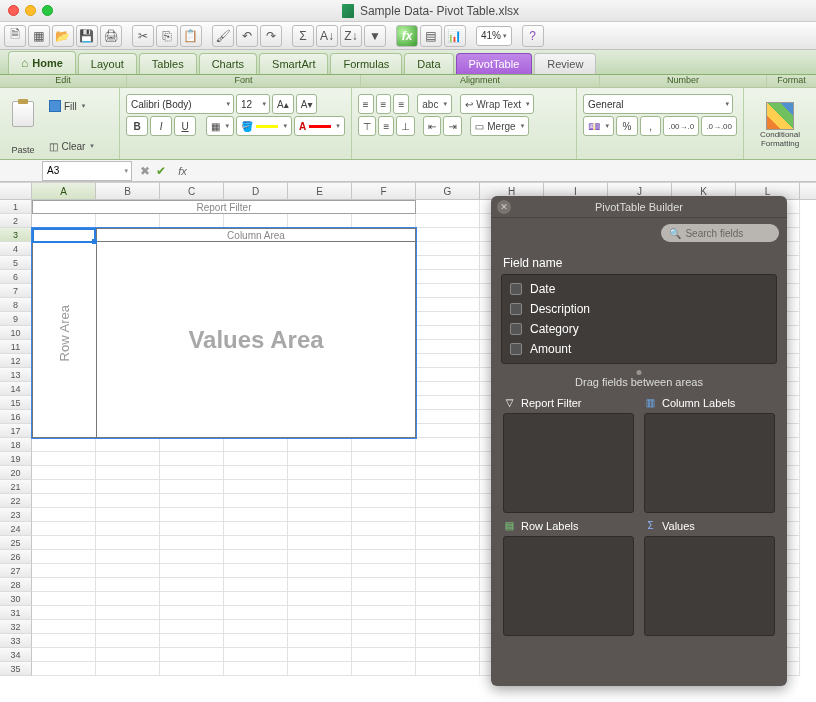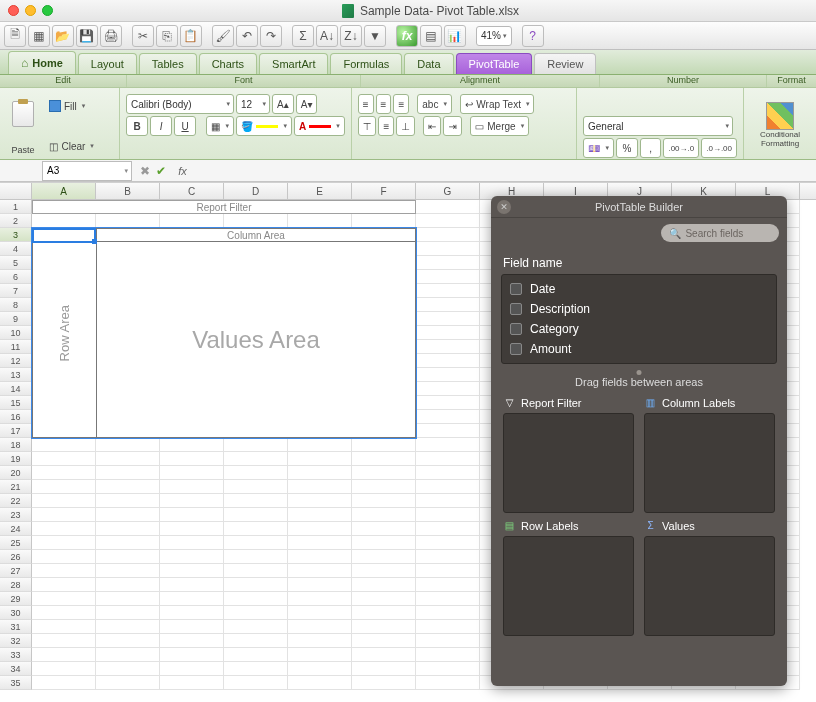--- a/index.html
+++ b/index.html
@@ -66,21 +66,21 @@
 .row-h { width:32px; background:linear-gradient(#fafafa,#e9e9e9); border-right:1px solid #c6c6c6; border-bottom:1px solid #dcdcdc; text-align:center; font-size:9px; color:#555; line-height:14px; cursor:pointer; }
 .row-h.sel { background:linear-gradient(#e8f0e0,#d5e3c6); color:#2d5016; }
 .cell { width:64px; border-right:1px solid #e2e2e2; border-bottom:1px solid #e2e2e2; font-size:10px; cursor:cell; }
 
 
 .pivot-zone { position:absolute; top:17px; left:32px; pointer-events:none; }
 .pz-filter { position:absolute; top:0; left:0; width:384px; height:14px; border:1px solid #a0a0a0; background:#fff; text-align:center; font-size:10px; color:#888; line-height:13px; }
 .pz-col { position:absolute; top:28px; left:64px; width:320px; height:14px; border:1px solid #777; background:#fff; text-align:center; font-size:10px; color:#888; line-height:13px; }
 .pz-row { position:absolute; top:28px; left:0; width:64px; height:210px; border:1px solid #777; border-right:none; background:#fff; display:flex; align-items:center; justify-content:center; }
 .pz-row span { writing-mode:vertical-rl; transform:rotate(180deg); font-size:13px; color:#999; }
-.pz-val { position:absolute; top:42px; left:64px; width:320px; height:196px; border:1px solid #777; border-top:none; background:#fff; display:flex; align-items:center; justify-content:center; font-size:24px; color:#a8a8a8; }
+.pz-val { position:absolute; top:42px; left:64px; width:320px; height:196px; border:1px solid #777; border-top:none; background:#fff; display:flex; align-items:center; justify-content:center; font-size:24px; color:#a8a8a8;font-weight:bold; }
 .active-cell { position:absolute; top:28px; left:0; width:64px; height:15px; border:2px solid #2a7de1; pointer-events:none; }
 .active-cell::after { content:""; position:absolute; right:-3px; bottom:-3px; width:5px; height:5px; background:#2a7de1; }
 .sel-border { position:absolute; top:27px; left:-1px; width:386px; height:212px; border:1.5px solid #3b88e8; pointer-events:none; }
 
 
 .ptb { position:absolute; top:196px; left:491px; width:296px; height:490px; background:#5a5552; border-radius:6px; box-shadow:0 3px 14px rgba(0,0,0,.4); color:#e8e6e4; font-size:11px; }
 .ptb-title { height:22px; display:flex; align-items:center; justify-content:center; font-size:11px; color:#ddd; position:relative; border-bottom:1px solid #484441; }
 .ptb-close { position:absolute; left:6px; width:14px; height:14px; border-radius:50%; background:#7a746f; color:#ccc; font-size:9px; display:flex; align-items:center; justify-content:center; cursor:pointer; }
 .ptb-search { margin:6px 8px; height:18px; background:#b9b5b1; border-radius:9px; display:flex; align-items:center; padding:0 8px; font-size:10px; color:#6b6560; gap:4px; width:118px; float:right; }
 .ptb-body { clear:both; padding:4px 10px 8px 10px; }
@@ -237,21 +237,21 @@
       <div style="width:4px;"></div>
       <div class="btn-s dd-arrow" style="border:1px solid #9fb78e;background:#fff;">
           <span>▭</span>
           <span>Merge</span>
         </div>
     </div>
   </div>
 
   <div class="ribbon-group" style="width:167px;">
     <div class="row-split" style="padding-top:4px;">
-      <div class="combo" style="width:150px;margin-top:22px;">
+      <div class="combo" style="width:150px;">
           <span>General</span>
         </div>
     </div>
     <div class="row-split">
       <div class="btn-s dd-arrow" style="border:1px solid #9fb78e;background:#fff;">
           <span>💷</span>
         </div>
       <div class="btn-s" style="border:1px solid #9fb78e;background:#fff;width:22px;justify-content:center;">%</div>
       <div class="btn-s" style="border:1px solid #9fb78e;background:#fff;width:22px;justify-content:center;">,</div>
       <div class="btn-s" style="border:1px solid #9fb78e;background:#fff;font-size:8px;">.00→.0</div>
@@ -711,35 +711,20 @@
         <div class="cell"></div>
         <div class="cell"></div>
         <div class="cell"></div>
         <div class="cell"></div>
         <div class="cell"></div>
         <div class="cell"></div>
         <div class="cell"></div>
         <div class="cell"></div>
       </div>
       <div class="row">
-        <div class="row-h">29</div>
-        <div class="cell"></div>
-        <div class="cell"></div>
-        <div class="cell"></div>
-        <div class="cell"></div>
-        <div class="cell"></div>
-        <div class="cell"></div>
-        <div class="cell"></div>
-        <div class="cell"></div>
-        <div class="cell"></div>
-        <div class="cell"></div>
-        <div class="cell"></div>
-        <div class="cell"></div>
-      </div>
-      <div class="row">
         <div class="row-h">30</div>
         <div class="cell"></div>
         <div class="cell"></div>
         <div class="cell"></div>
         <div class="cell"></div>
         <div class="cell"></div>
         <div class="cell"></div>
         <div class="cell"></div>
         <div class="cell"></div>
         <div class="cell"></div>

